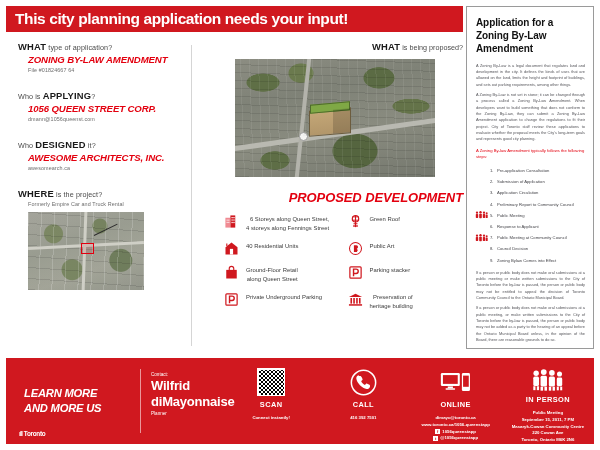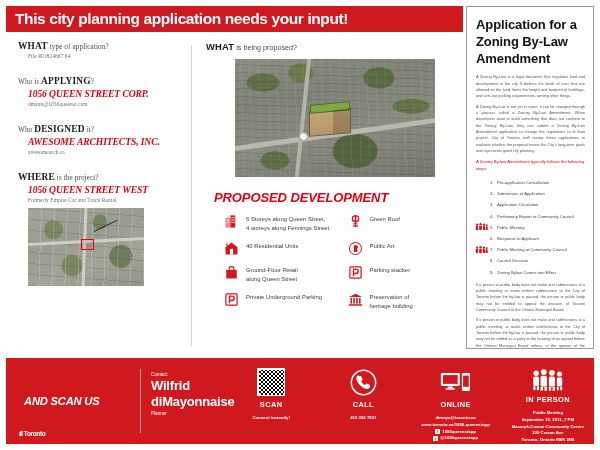--- a/index.html
+++ b/index.html
@@ -49,24 +49,25 @@
   .divider-v {
     width: 1px;
     background: #d5d5d5;
     margin: 4px 0 10px 0;
     flex: none;
   }
   .col-right {
     flex: 1;
     padding-left: 14px;
     position: relative;
-  }
-
-  
-  .qblock { margin-bottom: 17px; font-family: Liberation Serif, serif; }
+    text-align: right;
+  }
+
+  
+  .qblock { margin-bottom: 17px; }
   .qlabel {
     font-size: 7.2px;
     color: #4a4a4a;
     margin-bottom: 2px;
     letter-spacing: 0.1px;
   }
   .qlabel b {
     font-size: 9.4px;
     color: #1a1a1a;
     font-weight: bold;
@@ -219,21 +220,21 @@
   .sidebar {
     position: absolute;
     left: 466px; top: 6px;
     width: 128px; height: 343px;
     border: 1.1px solid #9a9a9a;
     background: #ffffff;
     padding: 9px 8px 6px 9px;
     overflow: hidden;
   }
   .sb-title {
-    font-size: 13px;
+    font-size: 10px;
     font-weight: bold;
     color: #111111;
     line-height: 1.32;
     margin-bottom: 7px;
     letter-spacing: -0.1px;
   }
   .sb-h2 {
     font-size: 7.4px;
     color: #e3000f;
     line-height: 1.3;
@@ -366,38 +367,38 @@
   <div class="banner">
     <div class="banner-text">This city planning application needs your input!</div>
   </div>
 
   <div class="body-area">
 
     <div class="col-left">
 
       <div class="qblock">
         <div class="qlabel"><b>WHAT</b><span> type of application?</span></div>
+        <div class="qanswer">ZONING BY-LAW AMENDMENT</div>
         <div class="qsub">File #01824667 64</div>
       </div>
 
       <div class="qblock">
         <div class="qlabel"><span>Who is </span><b>APPLYING</b><span>?</span></div>
         <div class="qanswer">1056 QUEEN STREET CORP.</div>
         <div class="qsub">dmann@1056queenst.com</div>
       </div>
 
       <div class="qblock">
         <div class="qlabel"><span>Who </span><b>DESIGNED</b><span> it?</span></div>
         <div class="qanswer">AWESOME ARCHITECTS, INC.</div>
         <div class="qsub">awesomearch.ca</div>
       </div>
 
       <div class="qblock">
         <div class="qlabel"><b>WHERE</b><span> is the project?</span></div>
-        <div class="qanswer">1056 QUEEN STREET WEST</div>
         <div class="qsub">Formerly Empire Car and Truck Rental</div>
 
         <div class="locator-map">
           <div class="locator-road-h"></div>
           <div class="locator-road-v"></div>
           <div class="locator-leader"></div>
           <div class="locator-marker"></div>
         </div>
       </div>
 
@@ -579,21 +580,22 @@
     </ul>
 
     <div class="sb-p">If a person or public body does not make oral submissions at a public meeting or make written submissions to the City of Toronto before the by-law is passed, the person or public body may not be entitled to appeal the decision of Toronto Community Council to the Ontario Municipal Board.</div>
     <div class="sb-p">If a person or public body does not make oral submissions at a public meeting, or make written submissions to the City of Toronto before the by-law is passed, the person or public body may not be added as a party to the hearing of an appeal before the Ontario Municipal Board unless, in the opinion of the Board, there are reasonable grounds to do so.</div>
 
   </div>
 
   <div class="footer">
 
     <div class="f-slogan">
-      <div class="f-slogan-line">AND SCAN US</div>
+      <div class="f-slogan-line">LEARN MORE</div>
+      <div class="f-slogan-line">AND MORE US</div>
       <div class="f-logo">
         <span class="f-logo-mark">ıll</span>
         <span class="f-logo-text">Toronto</span>
       </div>
     </div>
 
     <div class="f-divider"></div>
 
     <div class="f-contact">
       <div class="f-contact-kicker">Contact:</div>

